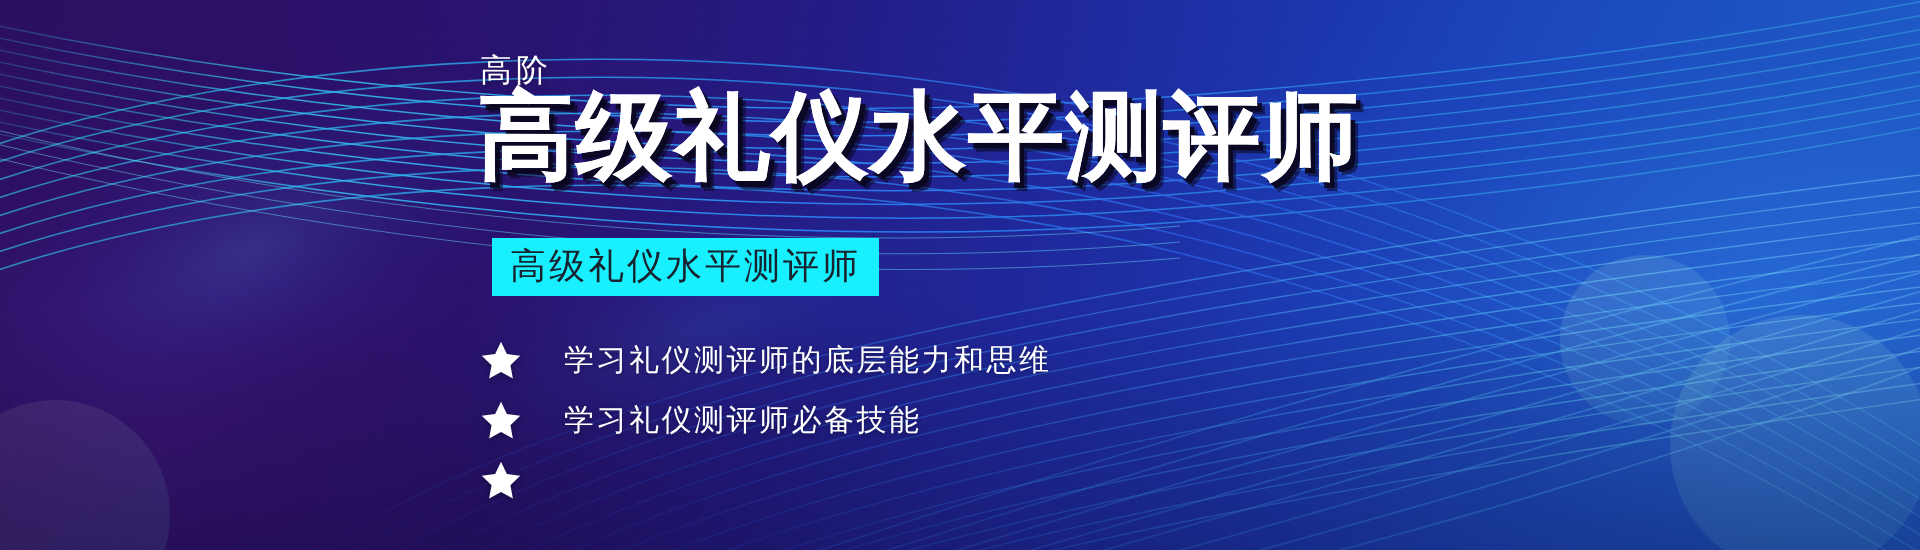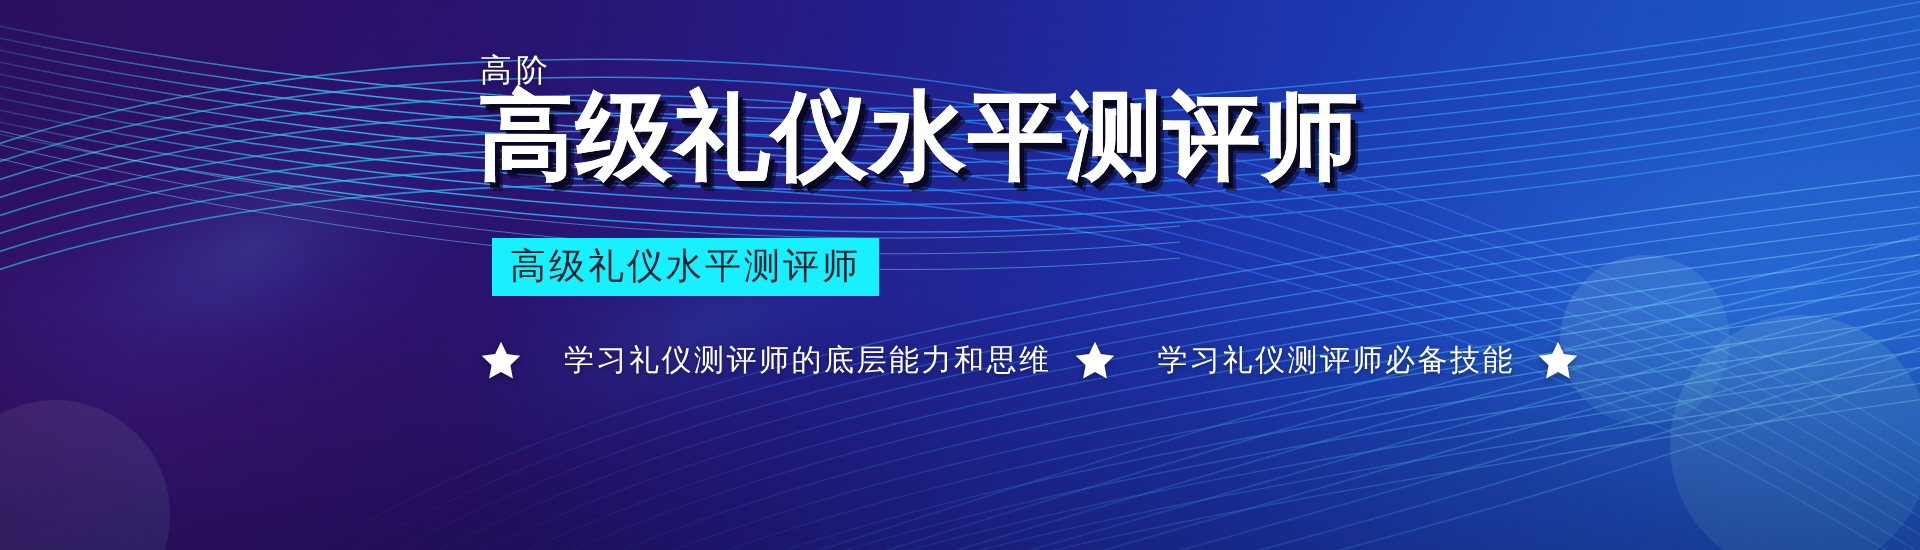--- a/index.html
+++ b/index.html
@@ -133,22 +133,22 @@
     color: #17232e;
     letter-spacing: 3px;
     font-weight: 400;
     white-space: nowrap;
   }
   #bullets {
     position: absolute;
     left: 0px;
     top: 338px;
     display: flex;
-    flex-direction: row;
-    gap: 22px;
+    flex-direction: column;
+    gap: 16px;
   }
   .bullet-row {
     display: flex;
     align-items: center;
     height: 44px;
   }
   .bullet-star {
     width: 42px;
     height: 42px;
     flex: 0 0 42px;

